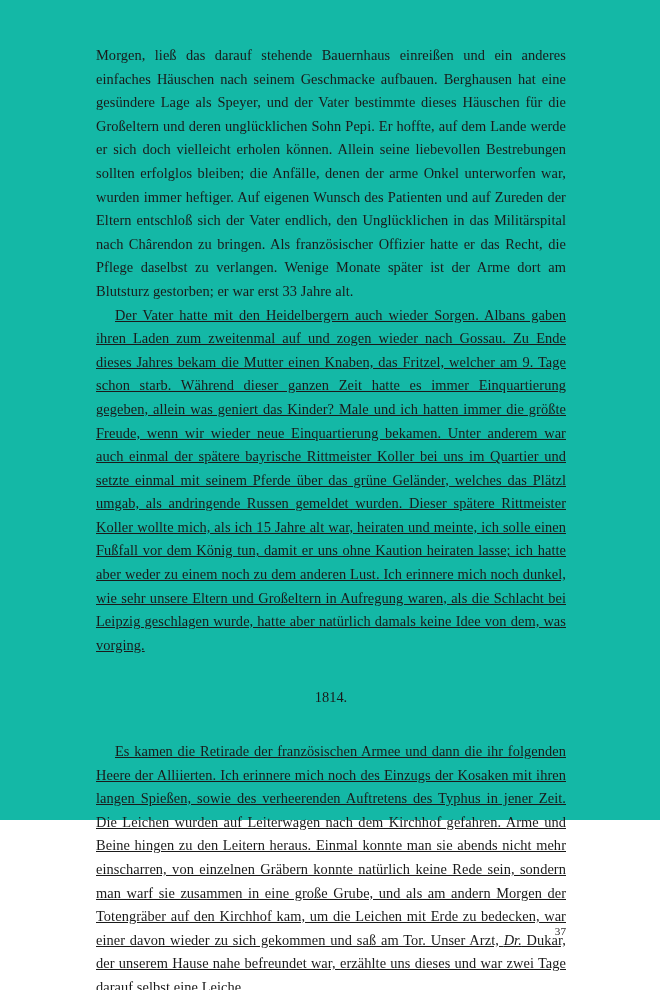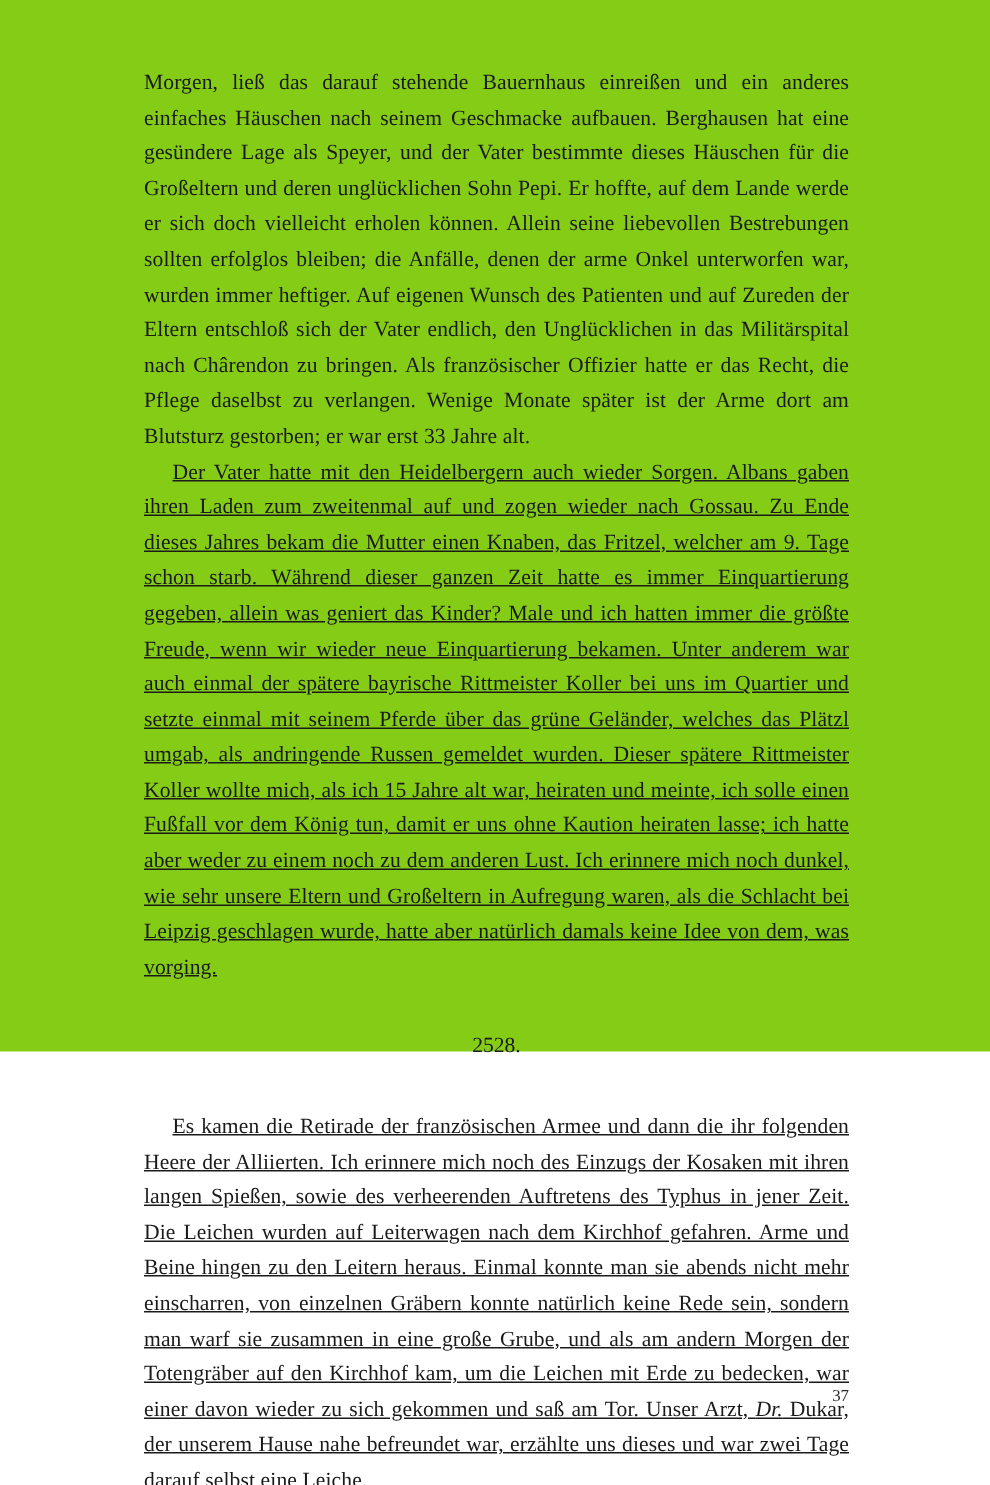--- a/index.html
+++ b/index.html
@@ -12,22 +12,22 @@
     height: 990px;
     position: relative;
     overflow: hidden;
     font-family: "Liberation Serif", "DejaVu Serif", serif;
     color: #1a1a1a;
   }
   #page {
     position: absolute;
     left: 0; top: 0;
     width: 660px;
-    height: 701px;
-    background: #84cc16;
+    height: 820px;
+    background: #14b8a6;
   }
   #textblock {
     position: absolute;
     left: 96px;
     top: 44px;
     width: 470px;
   }
   p.body {
     margin: 0;
     font-size: 14.4px;
@@ -70,21 +70,21 @@
 <body>
 
 <div id="page">
 
   <div id="textblock">
 
     <p class="body noindent">Morgen, ließ das darauf stehende Bauernhaus einreißen und ein anderes einfaches Häuschen nach seinem Geschmacke aufbauen. Berghausen hat eine gesündere Lage als Speyer, und der Vater bestimmte dieses Häuschen für die Großeltern und deren unglücklichen Sohn Pepi. Er hoffte, auf dem Lande werde er sich doch vielleicht erholen können. Allein seine liebevollen Bestrebungen sollten erfolglos bleiben; die Anfälle, denen der arme Onkel unterworfen war, wurden immer heftiger. Auf eigenen Wunsch des Patienten und auf Zureden der Eltern entschloß sich der Vater endlich, den Unglücklichen in das Militärspital nach Chârendon zu bringen. Als französischer Offizier hatte er das Recht, die Pflege daselbst zu verlangen. Wenige Monate später ist der Arme dort am Blutsturz gestorben; er war erst 33 Jahre alt.</p>
 
     <p class="body indent">Der Vater hatte mit den Heidelbergern auch wieder Sorgen. Albans gaben ihren Laden zum zweitenmal auf und zogen wieder nach Gossau. Zu Ende dieses Jahres bekam die Mutter einen Knaben, das Fritzel, welcher am 9. Tage schon starb. Während dieser ganzen Zeit hatte es immer Einquartierung gegeben, allein was geniert das Kinder? Male und ich hatten immer die größte Freude, wenn wir wieder neue Einquartierung bekamen. Unter anderem war auch einmal der spätere bayrische Rittmeister Koller bei uns im Quartier und setzte einmal mit seinem Pferde über das grüne Geländer, welches das Plätzl umgab, als andringende Russen gemeldet wurden. Dieser spätere Rittmeister Koller wollte mich, als ich 15 Jahre alt war, heiraten und meinte, ich solle einen Fußfall vor dem König tun, damit er uns ohne Kaution heiraten lasse; ich hatte aber weder zu einem noch zu dem anderen Lust. Ich erinnere mich noch dunkel, wie sehr unsere Eltern und Großeltern in Aufregung waren, als die Schlacht bei Leipzig geschlagen wurde, hatte aber natürlich damals keine Idee von dem, was vorging.</p>
 
-    <div class="yearhead">2528.</div>
+    <div class="yearhead">1814.</div>
 
     <p class="body indent"><span>Es kamen die Retirade der franzö­sischen Armee und dann die ihr folgenden Heere der Alliierten. Ich erinnere mich noch des Einzugs der Kosaken mit ihren langen Spießen, sowie des verheerenden Auftretens des Typhus in jener Zeit. Die Leichen wurden auf Leiterwagen nach dem Kirchhof gefahren. Arme und Beine hingen zu den Leitern heraus. Einmal konnte man sie abends nicht mehr einscharren, von einzelnen Gräbern konnte natürlich keine Rede sein, sondern man warf sie zusammen in eine große Grube, und als am andern Morgen der Totengräber auf den Kirchhof kam, um die Leichen mit Erde zu bedecken, war einer davon wieder zu sich gekommen und saß am Tor. Unser Arzt, </span><i class="dr">Dr.</i><span> Dukar, der unserem Hause nahe befreundet war, erzählte uns dieses und war zwei Tage darauf selbst eine Leiche.</span></p>
 
   </div>
 
   <div class="pagenum">37</div>
 
 </div>
 
 </body></html>

